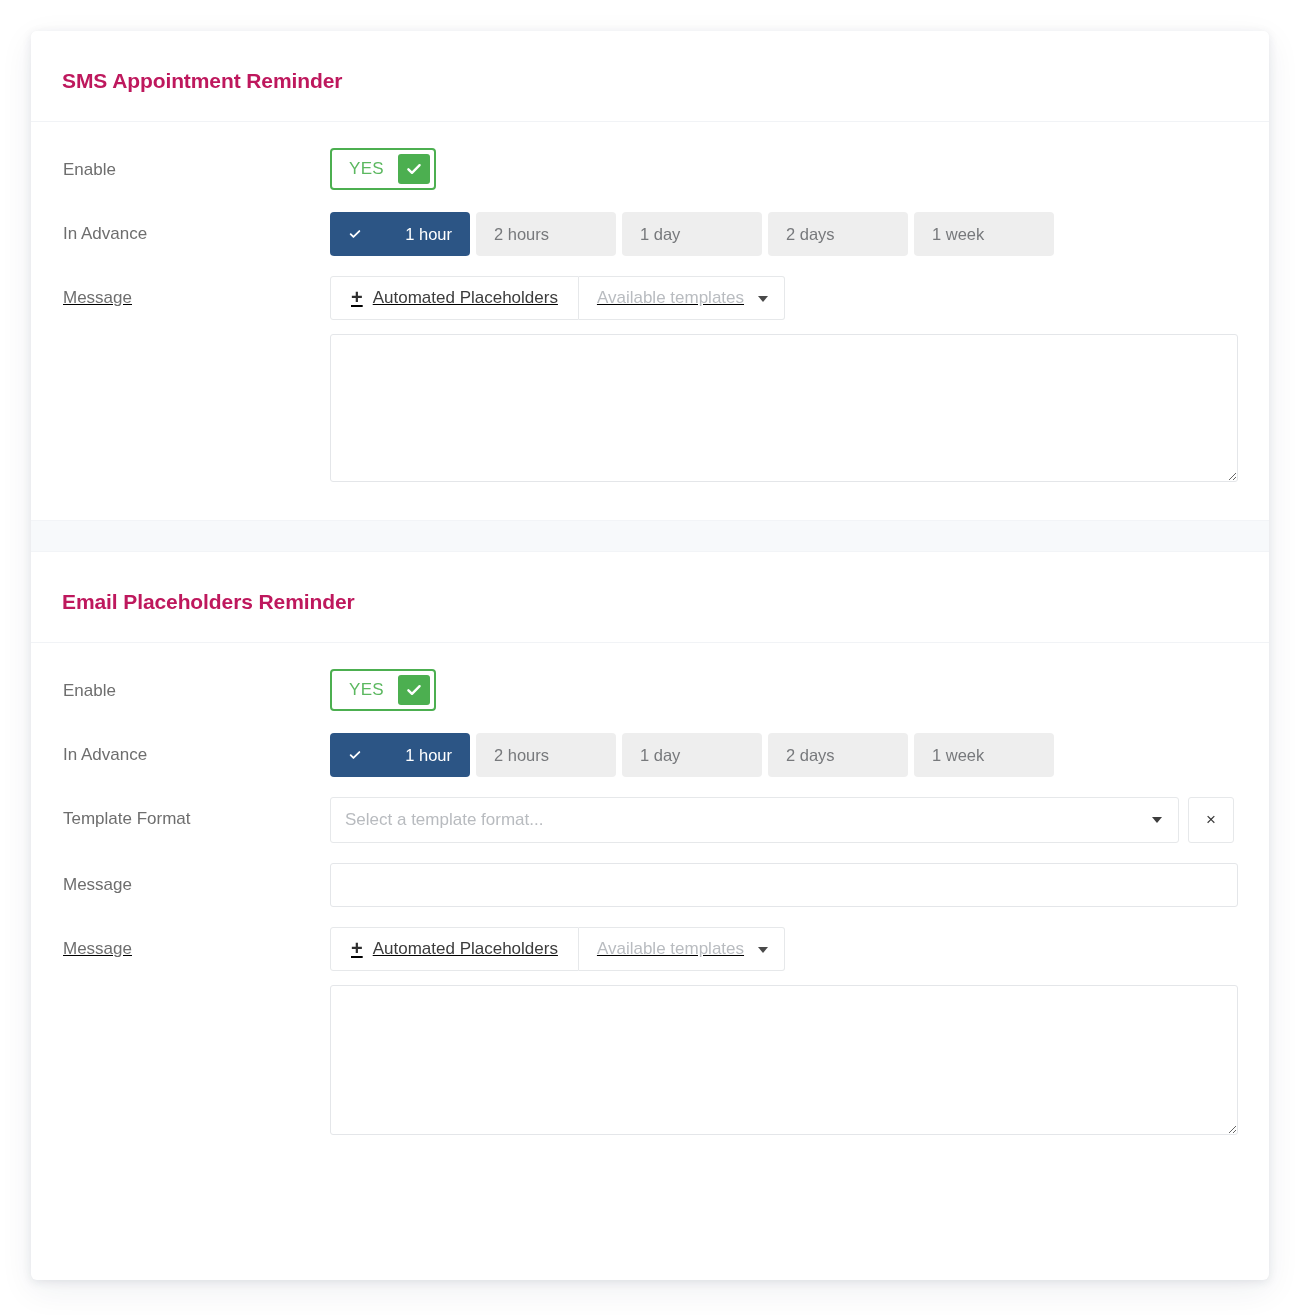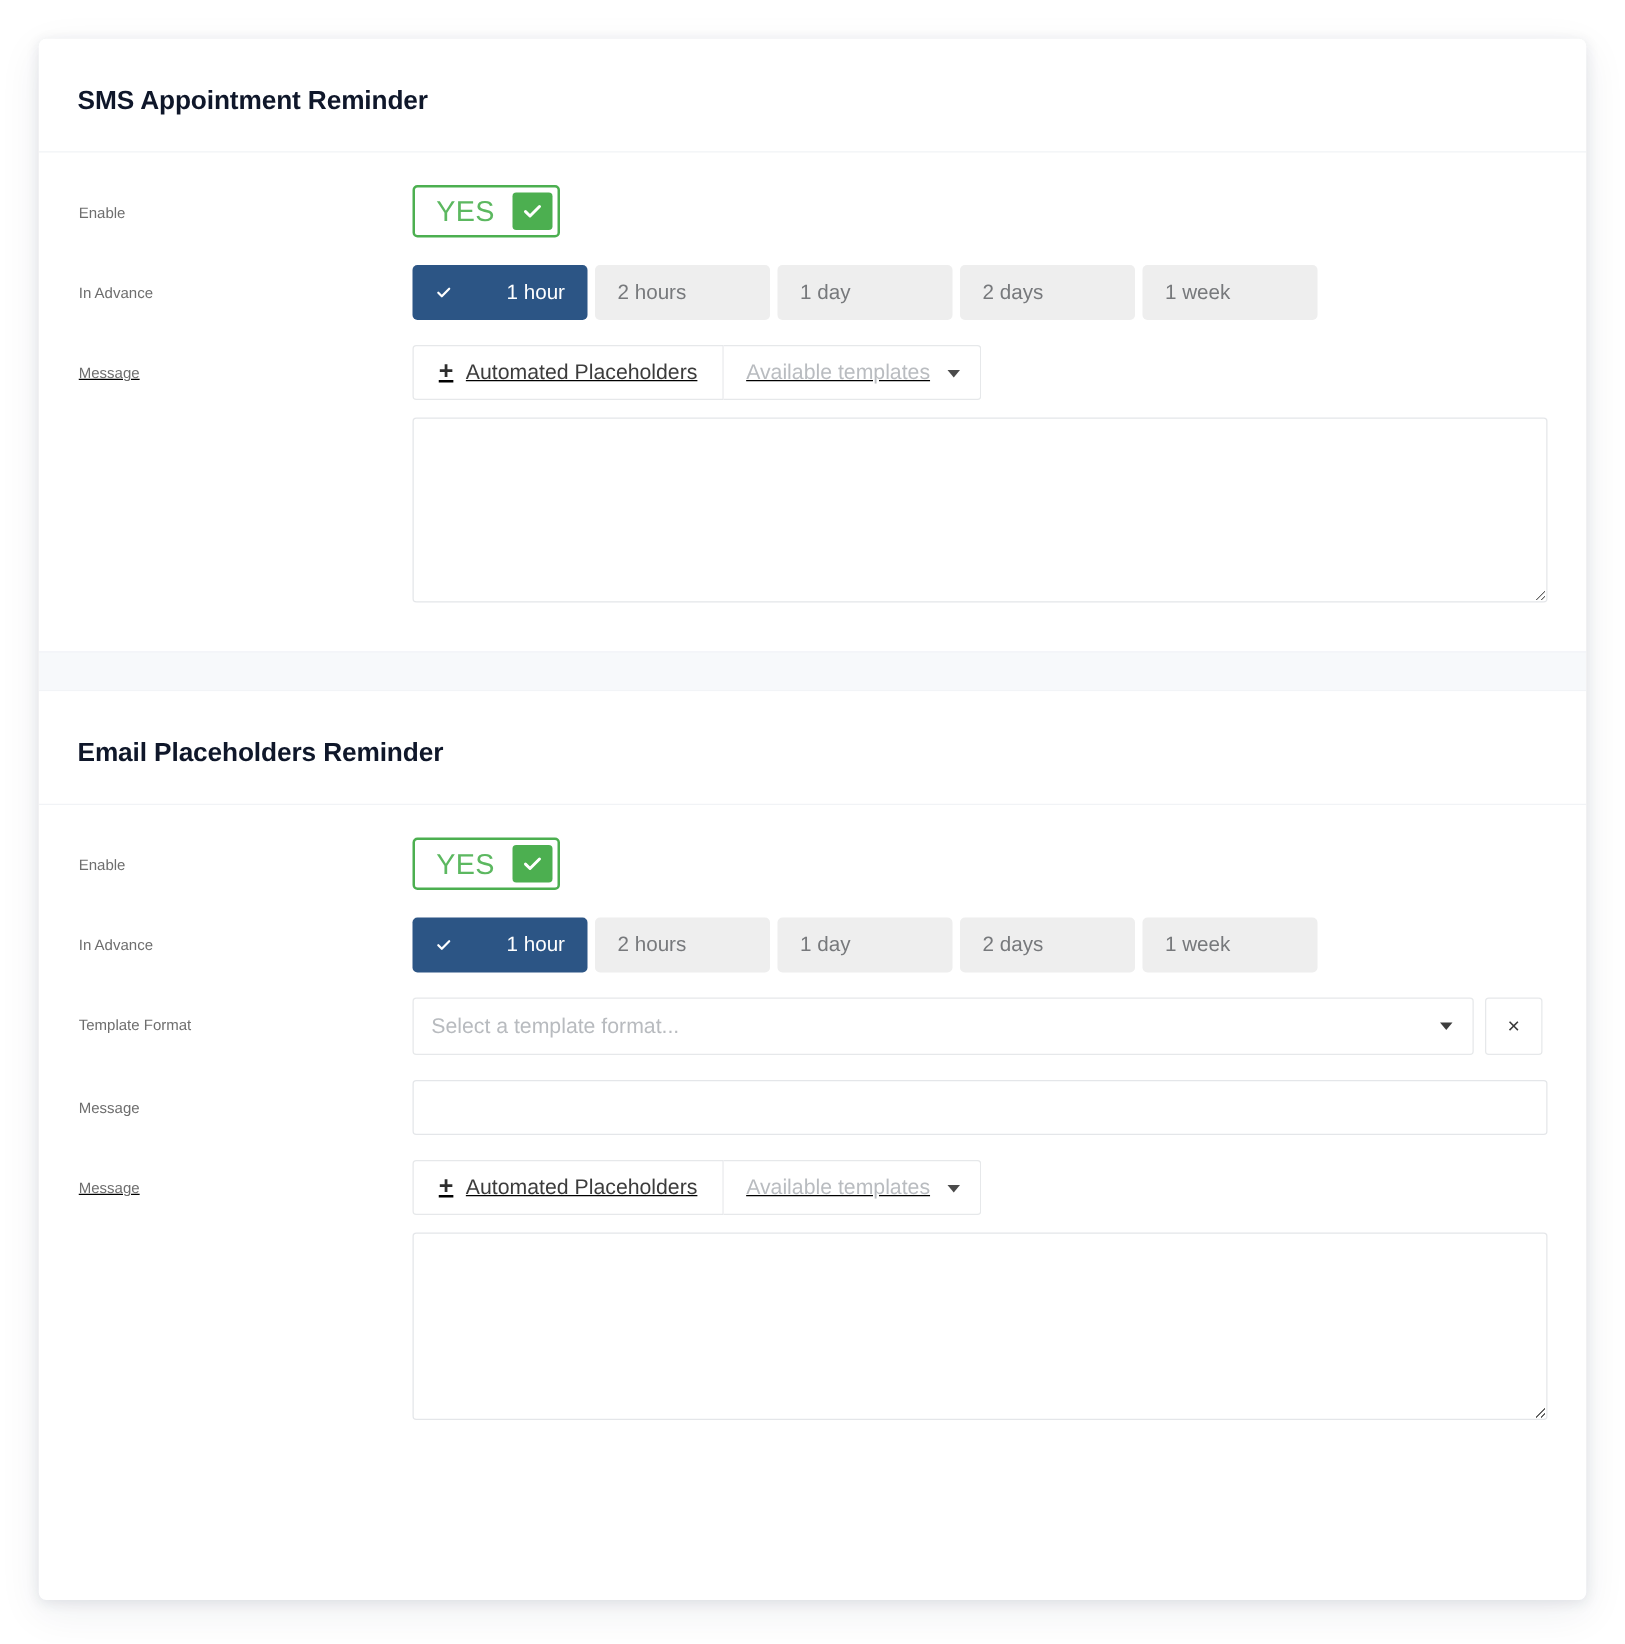--- a/index.html
+++ b/index.html
@@ -38,21 +38,21 @@
   .section { background: #ffffff; }
 
   .section-header {
     padding: 38px 31px 28px 31px;
     border-bottom: 1px solid #f1f3f6;
   }
   .section-title {
     margin: 0;
     font-size: 21px;
     font-weight: bold;
-    color: #0f172a;
+    color: #be185d;
     letter-spacing: -0.1px;
   }
 
   .section-gap {
     height: 32px;
     background: #f7f9fb;
     border-top: 1px solid #f2f4f7;
     border-bottom: 1px solid #f2f4f7;
   }
 
@@ -64,21 +64,21 @@
   .form-row {
     display: flex;
     align-items: flex-start;
     margin-bottom: 20px;
   }
   .form-row:last-child { margin-bottom: 0; text-decoration: underline; }
 
   .row-label {
     width: 268px;
     flex: 0 0 268px;
-    font-size: 12px;
+    font-size: 17px;
     color: #6e6e6e;
     line-height: 44px;
     padding-left: 1px;
   }
   .row-control {
     flex: 1 1 auto;
     min-width: 0;
   }
 
   
@@ -87,21 +87,21 @@
     align-items: center;
     height: 42px;
     border: 2px solid #4caf50;
     border-radius: 4px;
     background: #ffffff;
     padding: 0 4px 0 0;
     cursor: pointer;
     user-select: none;
   }
   .yes-toggle .yes-text {
-    font-size: 23px;
+    font-size: 17px;
     color: #5cb860;
     padding: 0 14px 0 17px;
     letter-spacing: 0.3px;
   }
   .yes-toggle .check-box {
     width: 32px;
     height: 30px;
     background: #4caf50;
     border-radius: 3px;
     display: flex;

